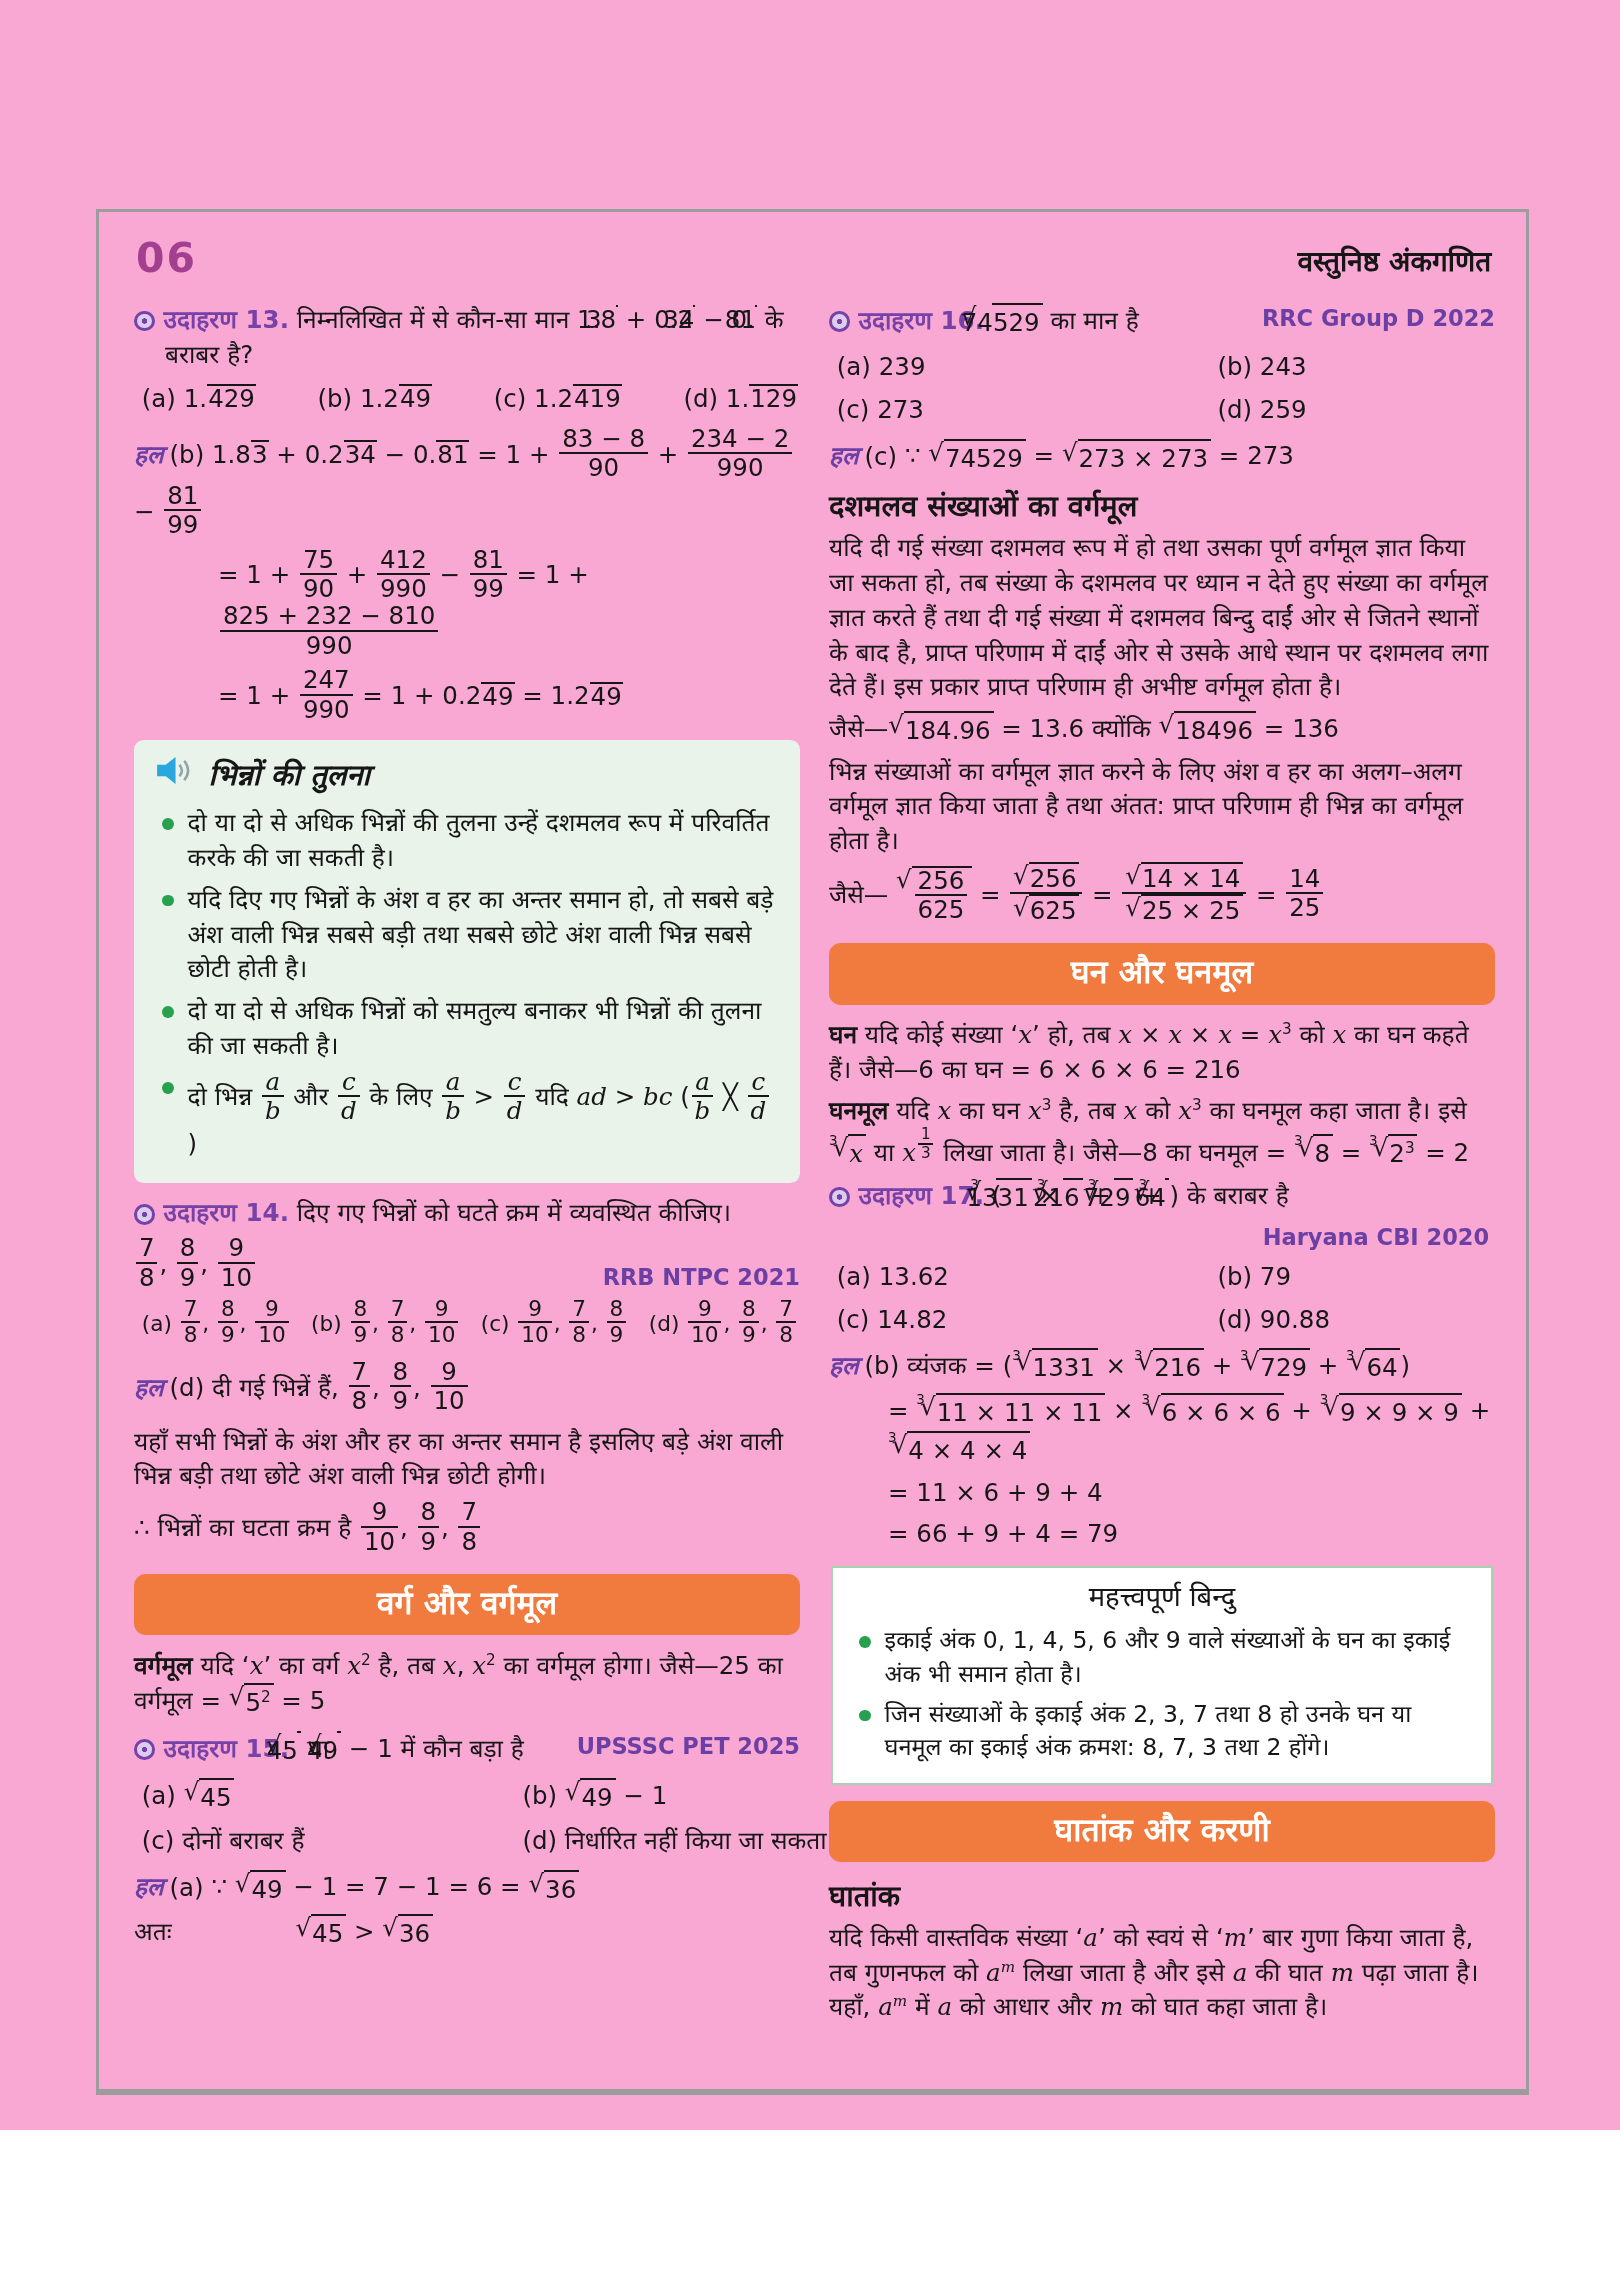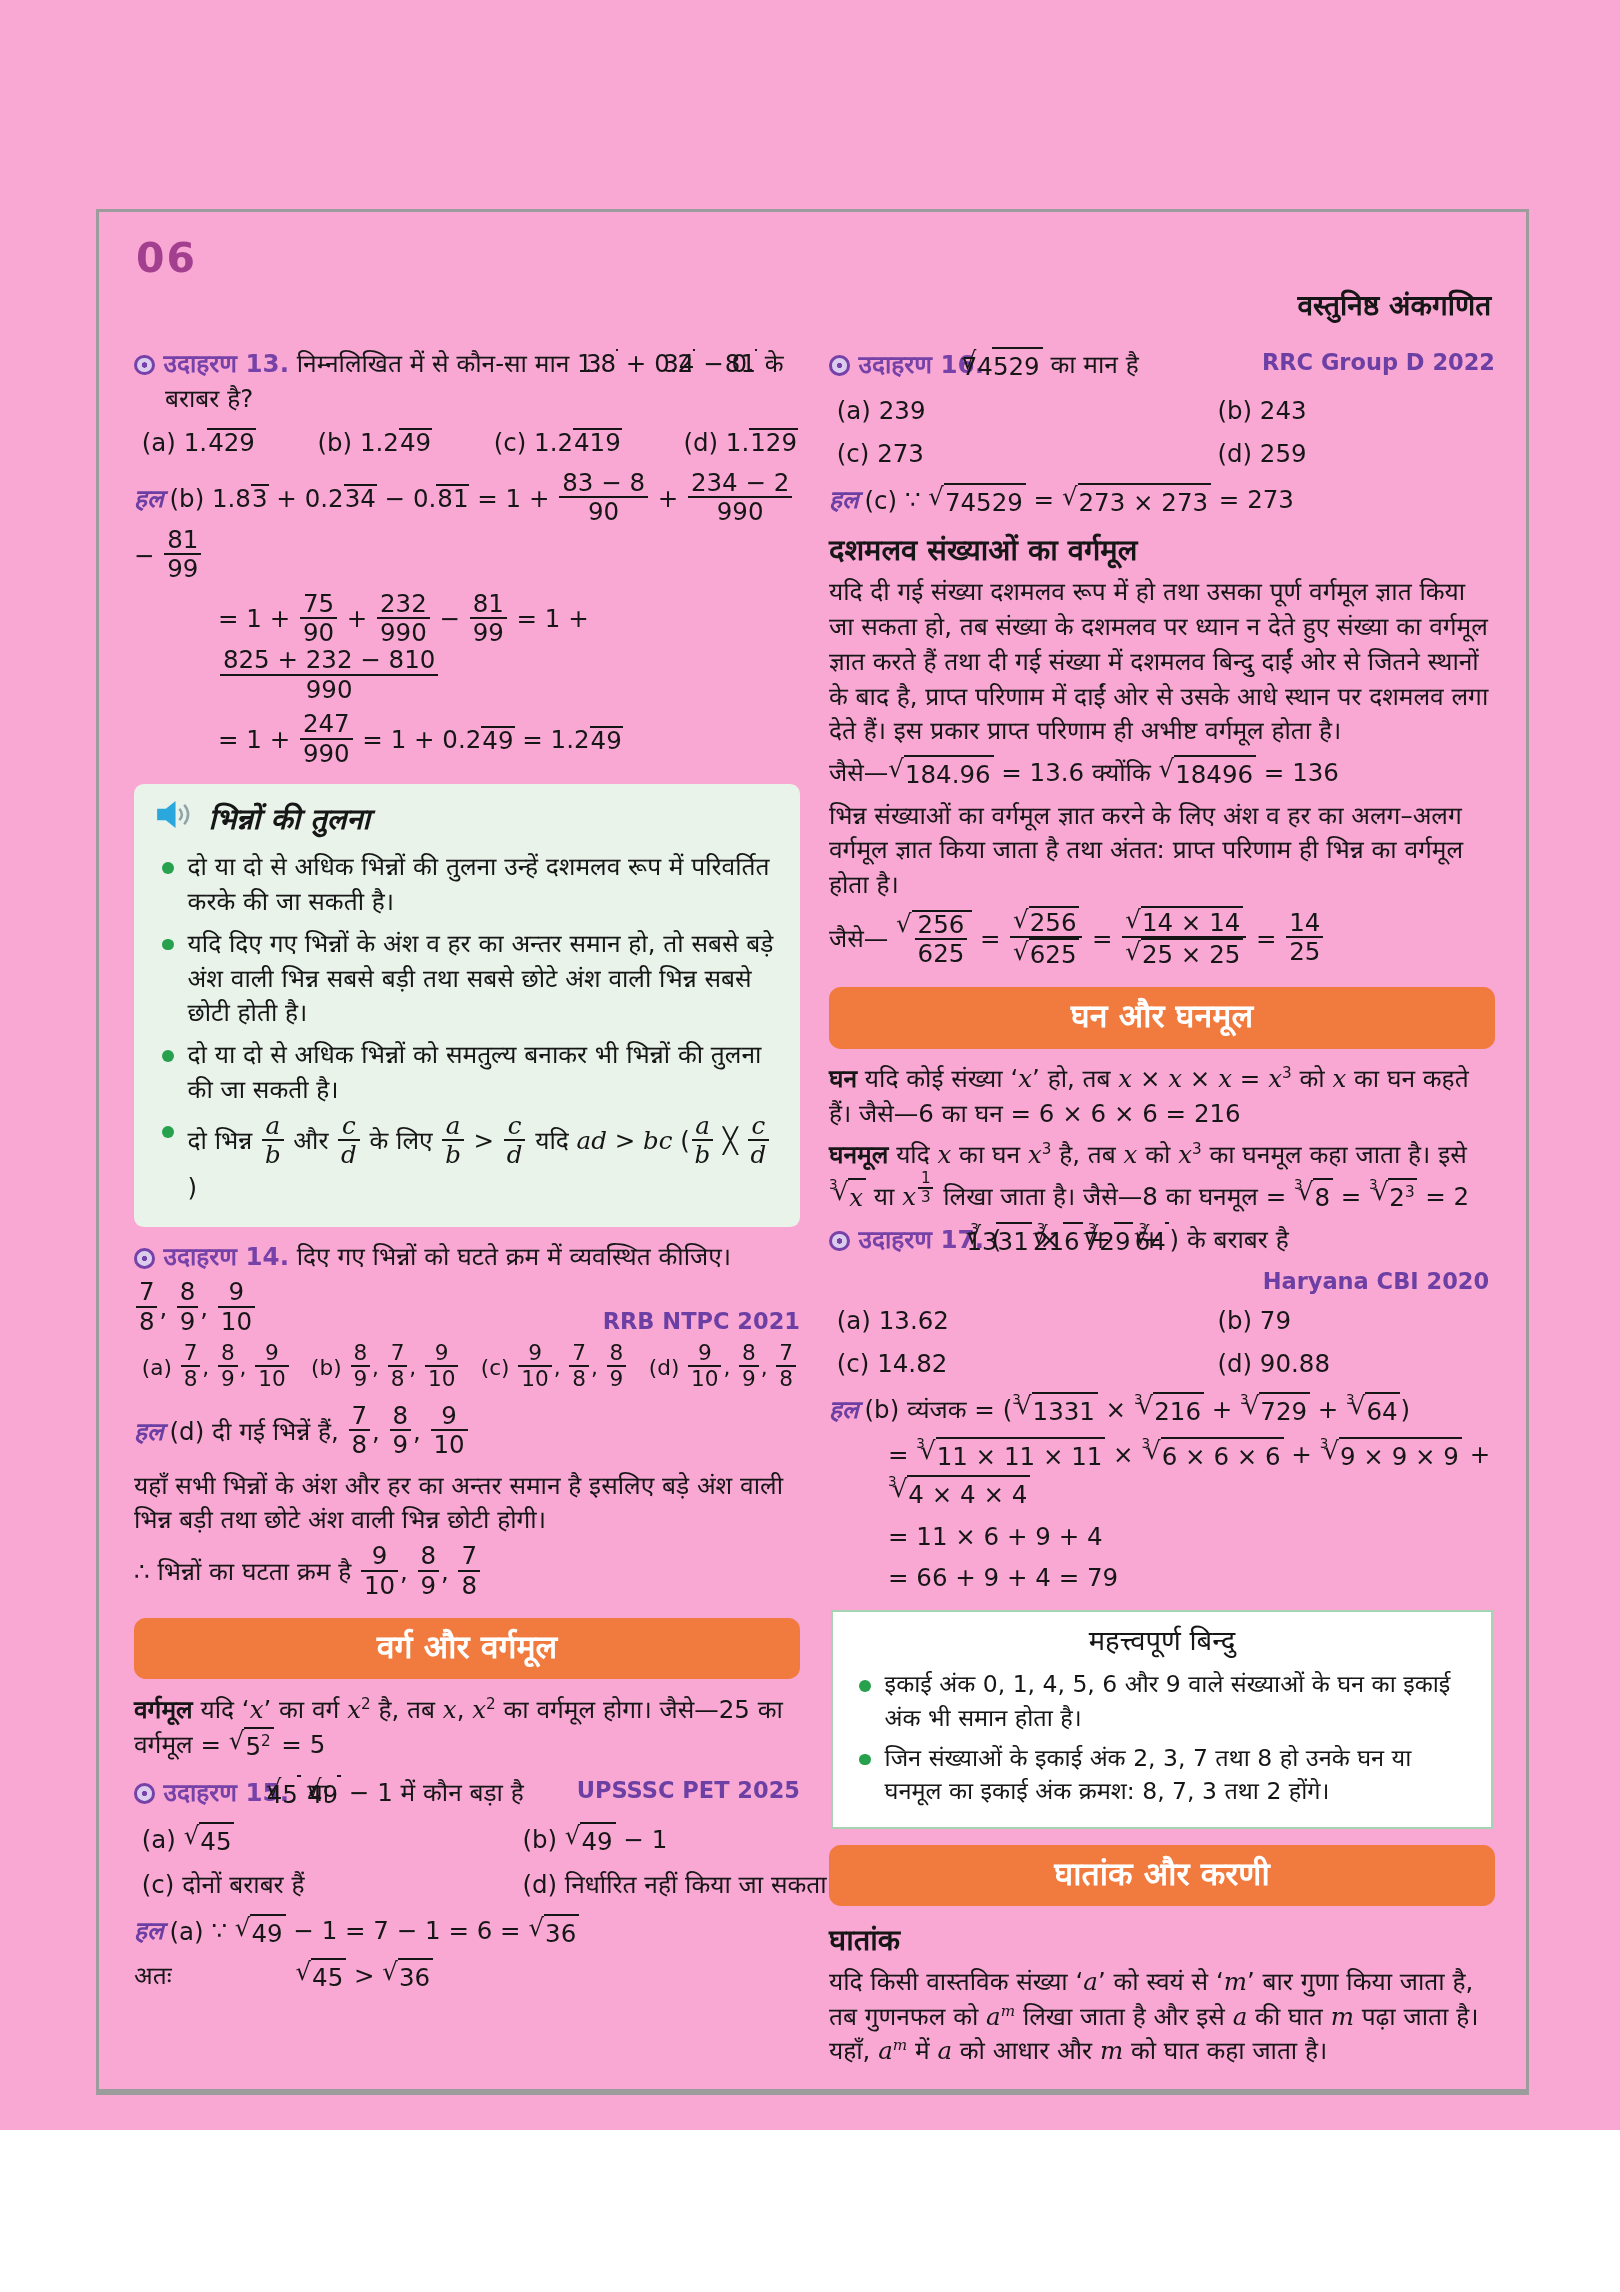--- a/index.html
+++ b/index.html
@@ -3,21 +3,21 @@
 <meta charset="utf-8">
 <style>
   html,body{margin:0;padding:0;background:#ffffff;}
   .page{width:1620px;height:2130px;position:relative;background:#f9a8d4;
         font-family:"DejaVu Sans","Liberation Sans",sans-serif;color:#161616;overflow:hidden;}
   .frame{position:absolute;left:96px;top:209px;width:1433px;height:1886px;
          border:3.9px solid #9C9C9C;border-bottom-width:6.9px;box-sizing:border-box;
          padding:23.5px 31px 15.7px 35px;overflow:hidden;}
   .hdr{display:flex;justify-content:space-between;align-items:flex-start;margin:2px 3.9px 19.6px 2px;}
   .pgnum{font-size:41px;font-weight:bold;color:#A23F8E;letter-spacing:2px;line-height:1;}
-  .book{font-size:28px;font-weight:bold;padding-top:3.9px;margin-top:44px;}
+  .book{font-size:28px;font-weight:bold;padding-top:3.9px;}
   .cols{display:flex;gap:29px;font-size:24.5px;line-height:1.42;}
   .col{flex:1;min-width:0;}
 
   
   .exq{padding-left:31px;text-indent:-31px;margin:3.9px 0 5.9px;}
   .exicon{display:inline-block;width:14.7px;height:14.7px;border-radius:50%;
           border:3.9px solid #7642A8;background:radial-gradient(circle,#7642A8 2.5px,#dccdef 2.9px);
           vertical-align:middle;margin-right:8.8px;}
   .exlabel{color:#7642A8;font-weight:bold;}
   .qwrap{display:flex;justify-content:space-between;align-items:flex-start;gap:9.8px;}
@@ -107,21 +107,21 @@
                     <span class="d">990</span>
                   </span> − <span class="fr">
                     <span class="n">81</span>
                     <span class="d">99</span>
                   </span></span>
             </div>
             <div class="solline ind">= 1 + <span class="fr">
                   <span class="n">75</span>
                   <span class="d">90</span>
                 </span> + <span class="fr">
-                  <span class="n">232</span>
+                  <span class="n">412</span>
                   <span class="d">990</span>
                 </span> − <span class="fr">
                   <span class="n">81</span>
                   <span class="d">99</span>
                 </span> = 1 + <span class="fr">
                   <span class="n">825 + 232 − 810</span>
                   <span class="d">990</span>
                 </span></div>
             <div class="solline ind">= 1 + <span class="fr">
                   <span class="n">247</span>

